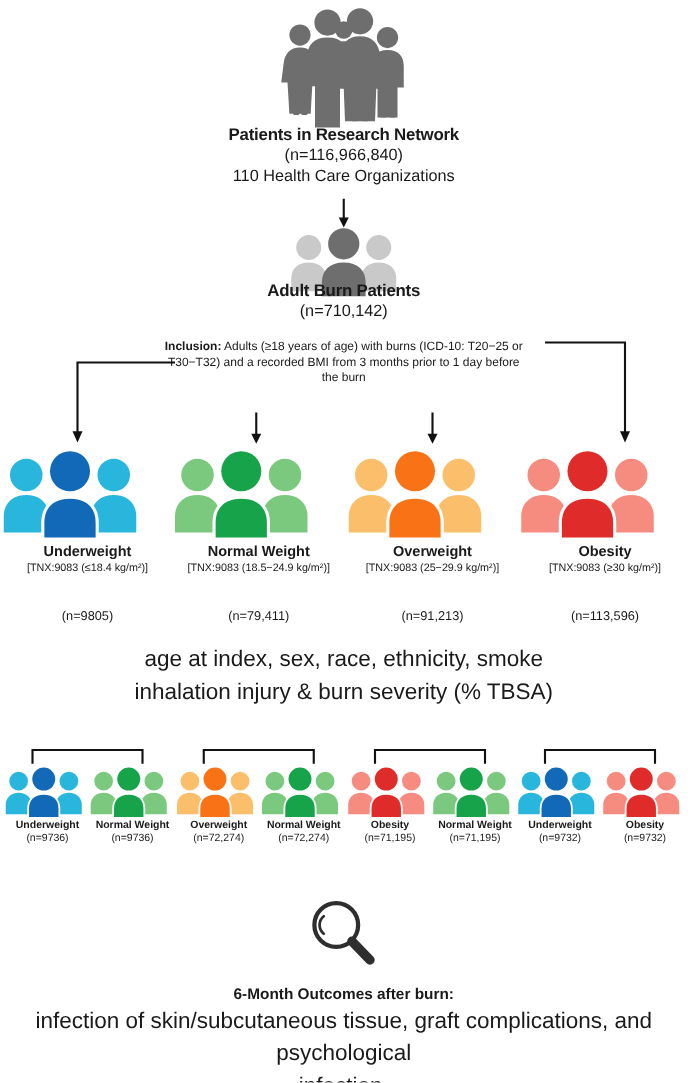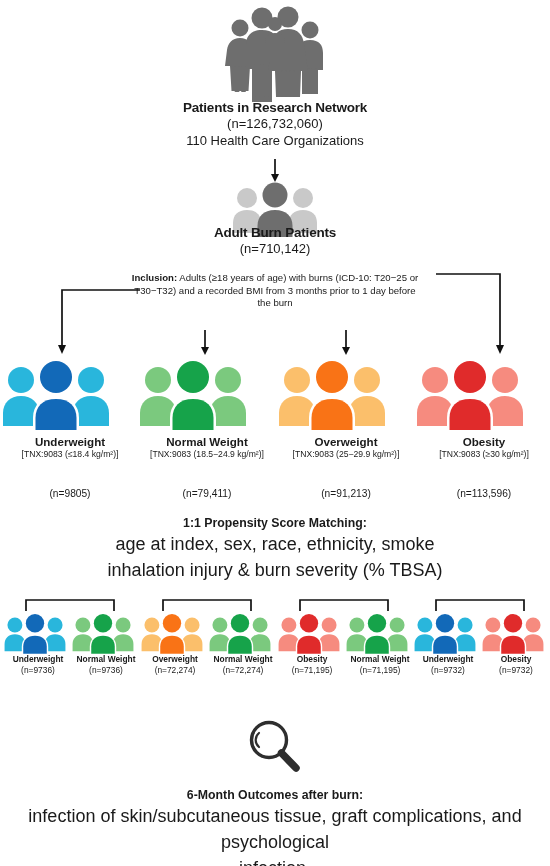--- a/index.html
+++ b/index.html
@@ -58,21 +58,21 @@
         <rect x="67" y="66" width="6" height="27" rx="1.2"></rect>
 
         <circle cx="53" cy="20" r="7"></circle>
         <path d="M53 29c-7 0-10 4-10 10v18h20V39c0-6-3-10-10-10z"></path>
       </g>
     </svg>
   </div>
 
   <div class="abs ctr" style="left:0; top:99px; width:550px;">
     <div class="title-bold">Patients in Research Network</div>
-    <div class="sub-reg">(n=126,732,060)</div>
+    <div class="sub-reg">(n=116,966,840)</div>
     <div class="sub-reg">110 Health Care Organizations</div>
   </div>
 
   <div class="abs" style="left:268px; top:159px;">
     <svg width="14" height="24" viewBox="0 0 14 24">
       <line x1="7" y1="0" x2="7" y2="16" stroke="#111" stroke-width="1.7"></line>
       <path d="M7 23 L3 15 L11 15 Z" fill="#111"></path>
     </svg>
   </div>
 
@@ -220,21 +220,20 @@
           <path d="M54 41c-13.5 0-20.5 7.5-20.5 19v12h41V60c0-11.5-7-19-20.5-19z"></path>
         </g>
       </svg>
     </div>
     <div class="grp-name">Obesity</div>
     <div class="small-reg">[TNX:9083 (≥30 kg/m²)]</div>
     <div class="small-bold">(n=113,596)</div>
   </div>
 
   <div class="abs ctr" style="left:55px; top:515px; width:440px;">
-    <div class="body-bold">1:1 Propensity Score Matching:</div>
     <div class="body-reg">age at index, sex, race, ethnicity, smoke</div>
     <div class="body-reg">inhalation injury &amp; burn severity (% TBSA)</div>
   </div>
 
   <div class="abs" style="left:4px; top:598px; width:136px;">
     <svg width="136" height="14" viewBox="0 0 136 14">
       <path d="M22 13 L22 2 L110 2 L110 13" stroke="#111" stroke-width="1.7" fill="none"></path>
     </svg>
     <div style="display:flex;">
       <div style="width:68px; text-align:center;">

